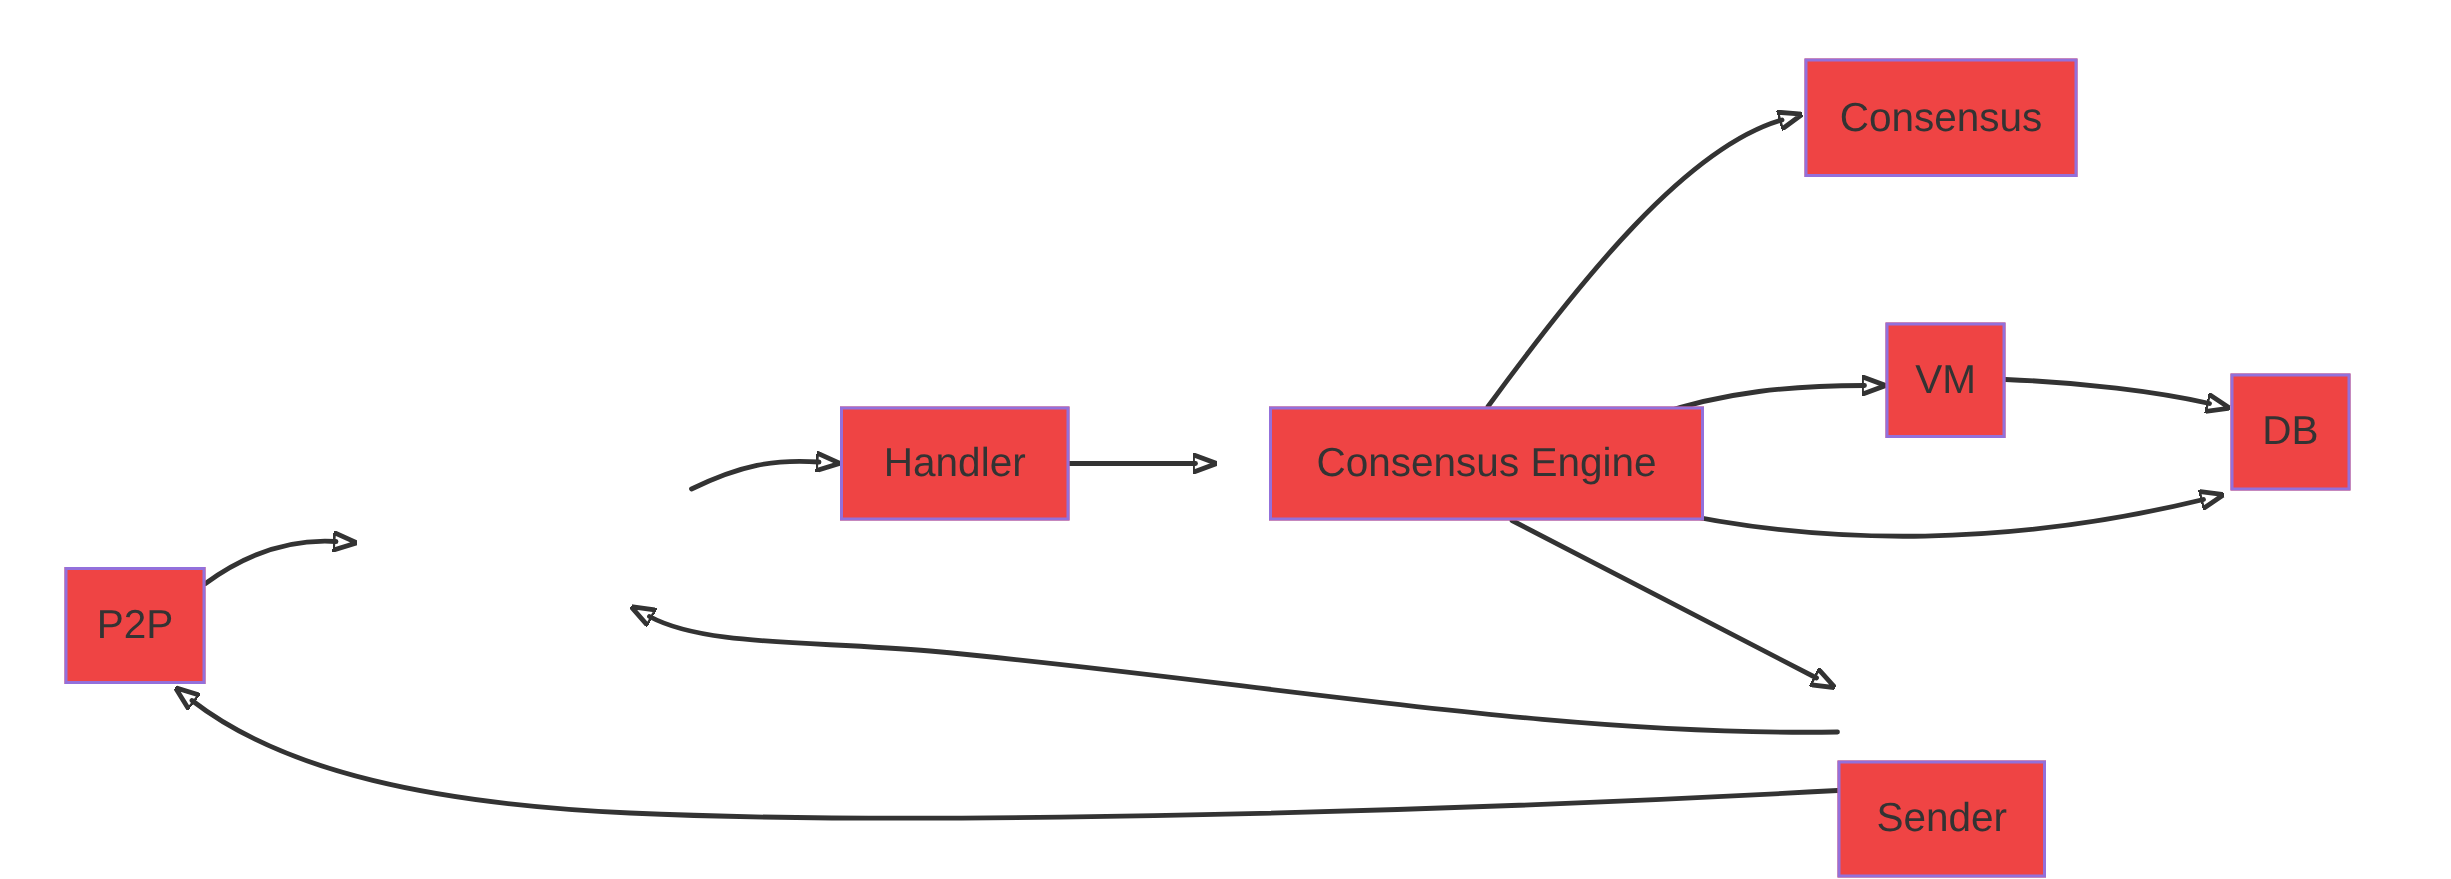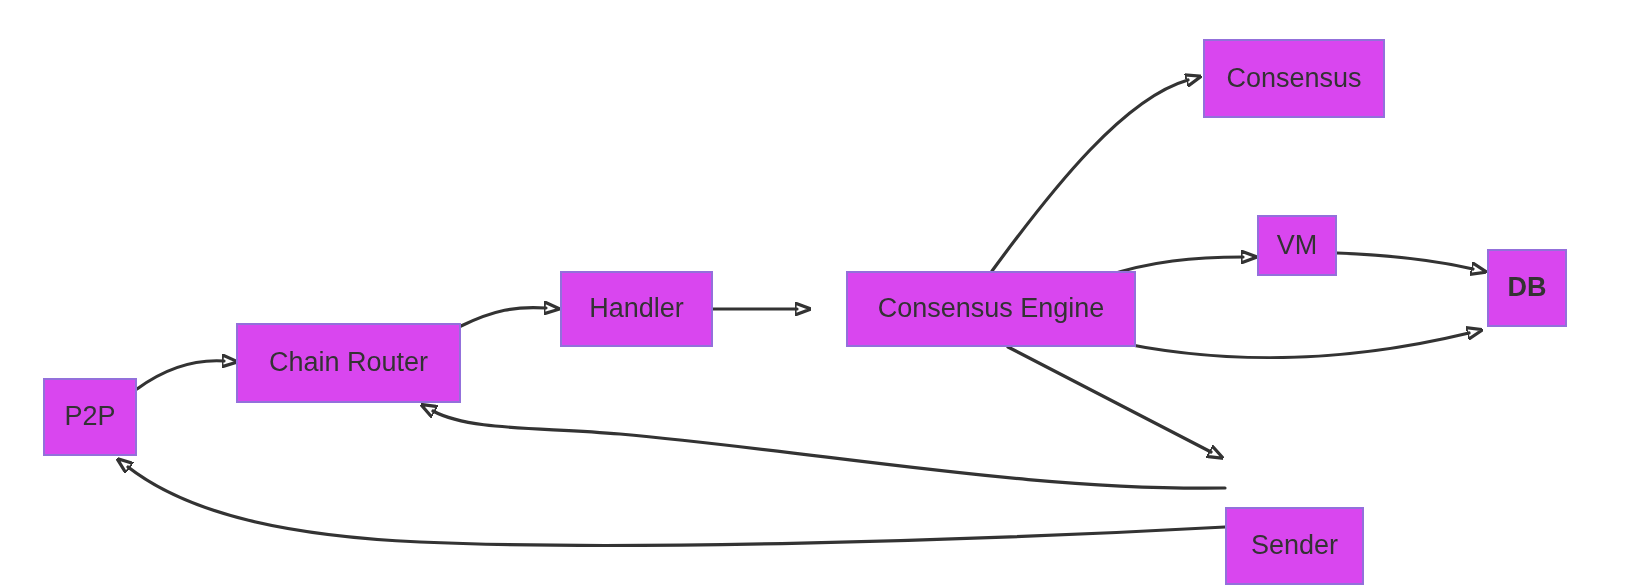--- a/index.html
+++ b/index.html
@@ -24,37 +24,37 @@
   }
   .edges path {
     fill: none;
     stroke: #333333;
     stroke-width: 3.2px;
     stroke-linecap: round;
   }
   .node {
     position: absolute;
     box-sizing: border-box;
-    background: #d946ef;
+    background: #ef4444;
     border: 2px solid #9370DB;
     color: #333333;
     display: flex;
     align-items: center;
     justify-content: center;
     font-size: 27px;
     line-height: 1.1;
     white-space: nowrap;
   }
   .node-p2p              { left: 43px;   top: 378px; width: 94px;  height: 78px; }
   .node-chain-router     { left: 236px;  top: 323px; width: 225px; height: 80px; }
   .node-handler          { left: 560px;  top: 271px; width: 153px; height: 76px; }
   .node-consensus-engine { left: 813px;  top: 271px; width: 290px; height: 76px; margin-left: 33px; }
   .node-consensus        { left: 1203px; top: 39px;  width: 182px; height: 79px; }
-  .node-vm               { left: 1257px; top: 215px; width: 80px;  height: 61px; }
-  .node-db               { left: 1487px; top: 249px; width: 80px;  height: 78px; font-weight: bold; }
+  .node-vm               { left: 1257px; top: 215px; width: 80px;  height: 77px; }
+  .node-db               { left: 1487px; top: 249px; width: 80px;  height: 78px; }
   .node-sender           { left: 1225px; top: 467px; width: 139px; height: 78px; margin-top: 40px; }
 </style>
 </head>
 <body>
 
 <div class="canvas">
 
   <svg class="edges" viewBox="0 0 1634 586" xmlns="http://www.w3.org/2000/svg">
     <defs>
       <marker id="arrow" viewBox="0 0 16 14" markerUnits="userSpaceOnUse" markerWidth="16" markerHeight="14" refX="2" refY="7" orient="auto">
@@ -71,23 +71,20 @@
     <path d="M 1103,339 C 1220,366 1345,363 1469,333" marker-end="url(#arrow)"></path>
     <path d="M 1008,347 L 1211,452" marker-end="url(#arrow)"></path>
     <path d="M 1225,488 C 1030,491 830,453 620,434 C 540,427 470,431 433,411" marker-end="url(#arrow)"></path>
     <path d="M 1225,527 C 970,541 620,551 420,542 C 290,536 190,515 128,467" marker-end="url(#arrow)"></path>
   </svg>
 
   <div class="node node-p2p">
     <span>P2P</span>
   </div>
 
-  <div class="node node-chain-router">
-    <span>Chain Router</span>
-  </div>
 
   <div class="node node-handler">
     <span>Handler</span>
   </div>
 
   <div class="node node-consensus-engine">
     <span>Consensus Engine</span>
   </div>
 
   <div class="node node-consensus">

